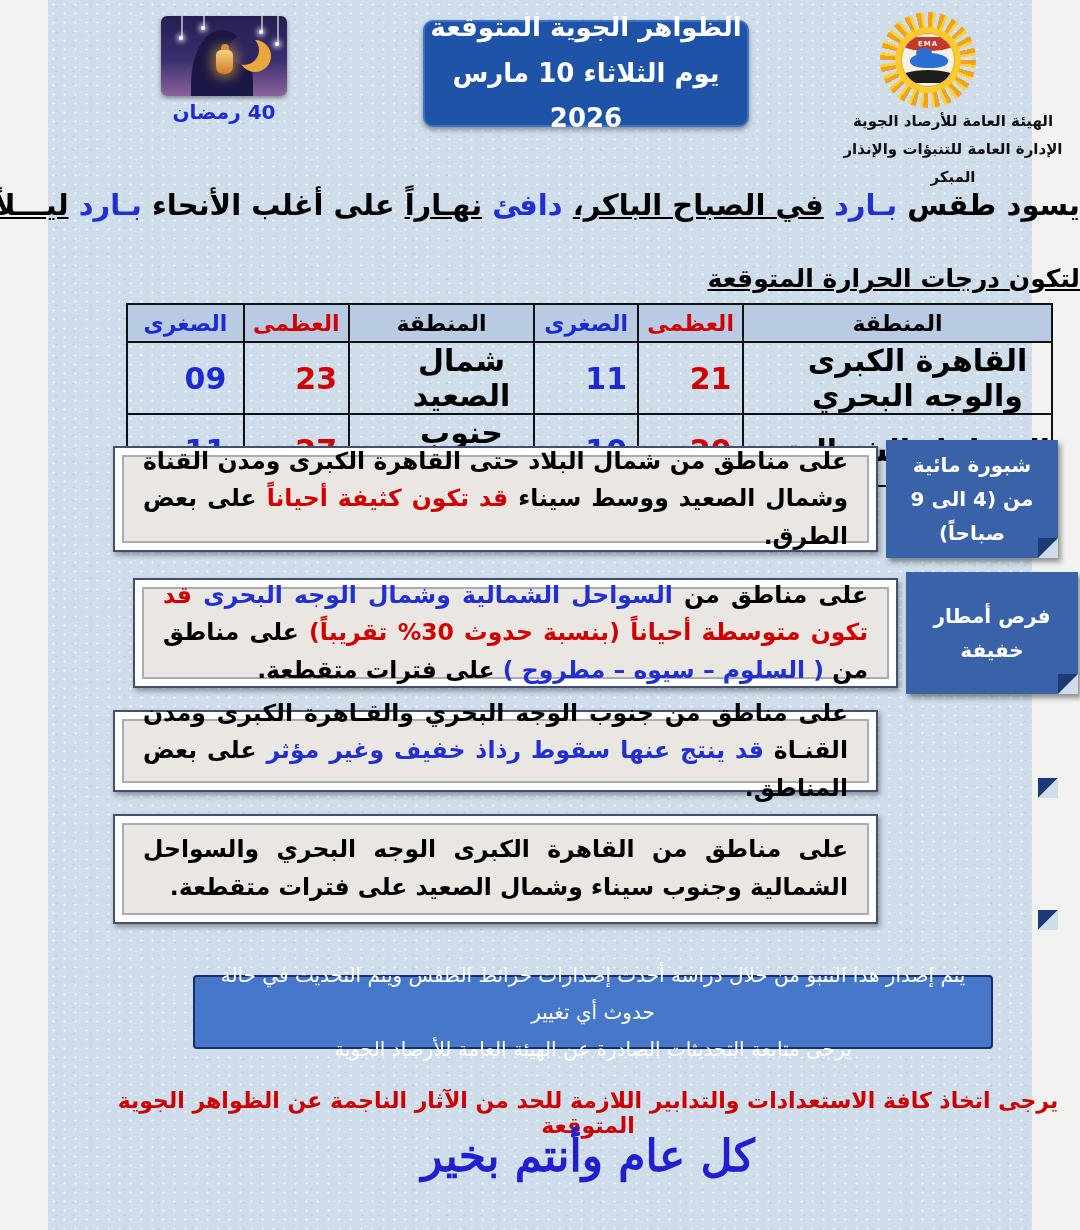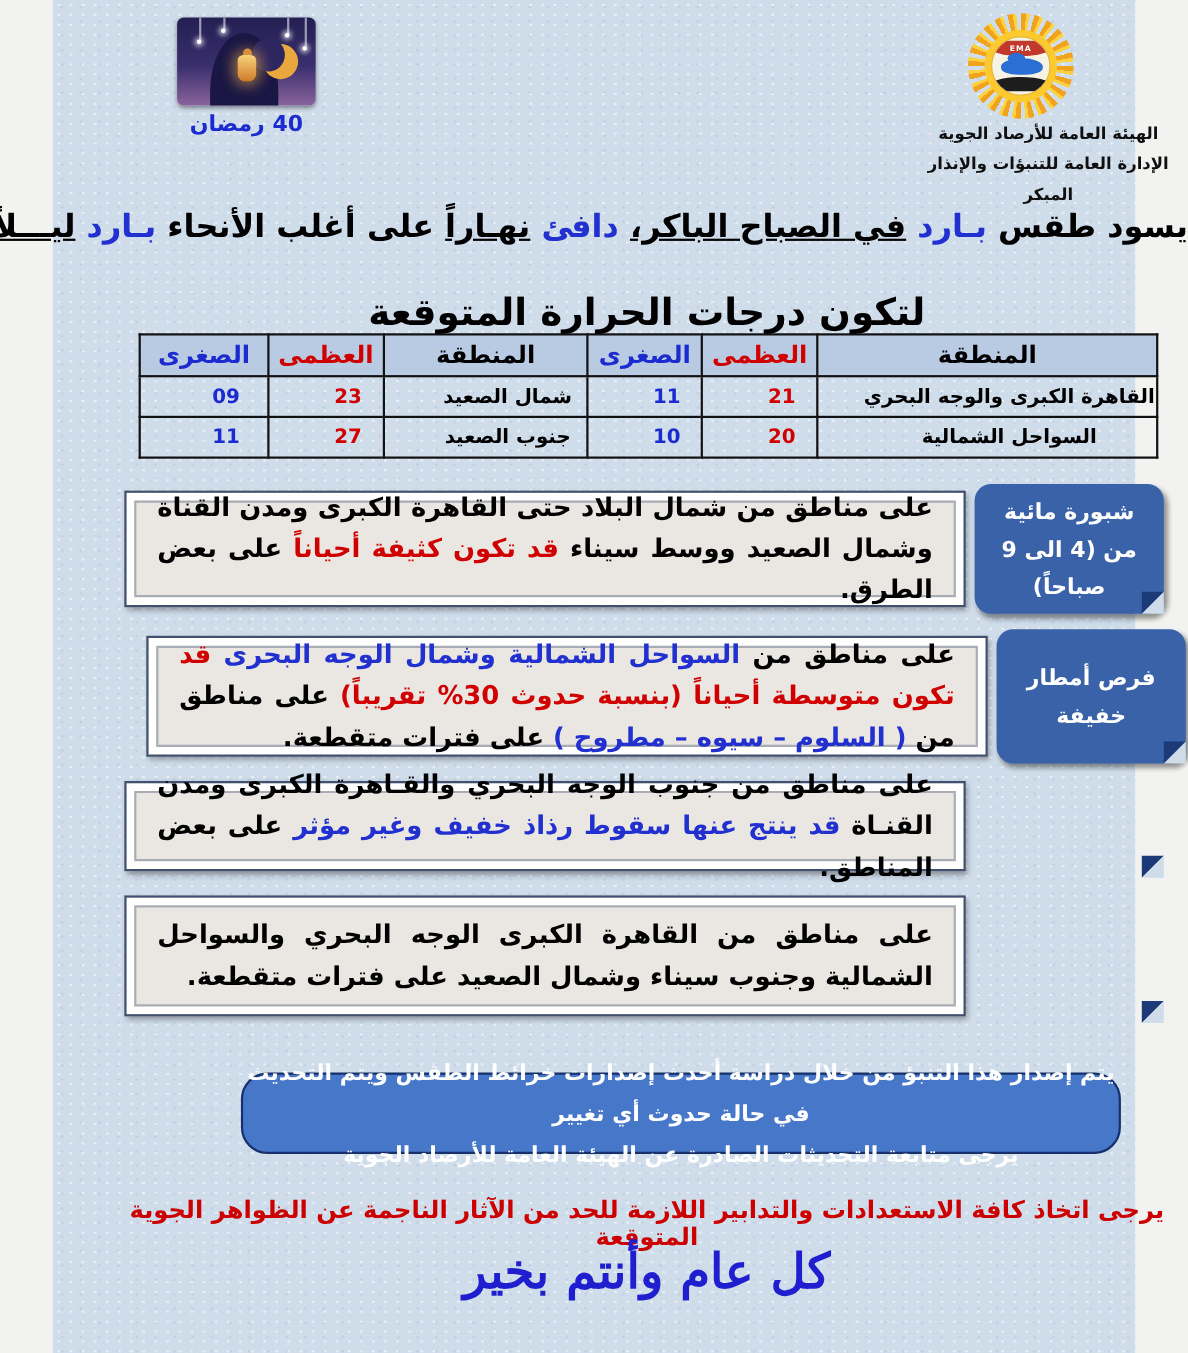--- a/index.html
+++ b/index.html
@@ -47,51 +47,51 @@
   .em-black { position:absolute; bottom:3px; left:-5px; right:-5px; height:13px; background:#1d1d1d;
               border-radius:60% 60% 0 0 / 90% 90% 0 0; }
   .em-cloud { position:absolute; top:19px; left:8px; width:38px; height:15px; background:#2b6fd4;
               border-radius:55% 55% 45% 45%; }
   .em-cloud::after { content:""; position:absolute; left:6px; top:-5px; width:16px; height:10px; background:#2b6fd4; border-radius:50%; }
   .org-text { position:absolute; left:778px; top:108px; width:254px; text-align:center;
               color:#101010; font-weight:bold; font-size:15px; line-height:1.85; direction:rtl; white-space:pre-line; }
   
   .headline { position:absolute; left:48px; top:188px; width:984px; text-align:center;
               font-size:29px; font-weight:bold; direction:rtl; white-space:nowrap; }
-  .subheadline { position:absolute; left:48px; top:264px; width:984px; text-align:center;
-                 font-size:34px; font-weight:bold; color:#000; direction:rtl; }
+  .subheadline { position:absolute; left:48px; top:264px; width:984px; text-align:right;
+                 font-size:25px; font-weight:bold; color:#000; text-decoration:underline; direction:rtl; }
   
   .temps { position:absolute; left:78px; top:303px; width:927px; border-collapse:collapse; direction:rtl;
            font-weight:bold; }
   .temps th, .temps td { border:2px solid #111; text-align:center; vertical-align:middle; }
   .temps th { background:#b9cbe2; font-size:22px; height:38px; }
-  .temps td { font-size:18px; height:37px;padding-left:40px; }
+  .temps td { font-size:30px; height:37px;padding-left:40px; }
   .c-black { color:#000; } .c-red { color:#d10000; } .c-blue { color:#1b2bd0; }
   
   .ph-row { position:absolute; left:65px; width:945px; }
   .content-box { position:absolute; left:0; top:6px; bottom:6px; width:765px;
     background:#eae7e2; border:2px solid #40506e;
     box-shadow:2px 3px 5px rgba(0,0,0,.35), inset 0 0 0 7px #ffffff, inset 0 0 0 9px #a8acb4;
     display:flex; align-items:center; padding:14px 28px; }
   .content-text { width:100%; direction:rtl; text-align:justify; text-align-last:right;
     font-size:23.5px; font-weight:bold; line-height:1.6; }
   .label-box { position:absolute; right:0; top:0; bottom:0; width:172px;
     background:#3a62a8; color:#fff; font-weight:bold; font-size:20px; line-height:1.7;
     display:flex; align-items:center; justify-content:center; text-align:center;
-    white-space:pre-line; direction:rtl; box-shadow:3px 4px 5px rgba(0,0,0,.4);border-radius:15px; }
+    white-space:pre-line; direction:rtl; box-shadow:3px 4px 5px rgba(0,0,0,.4); }
   .fold-cut  { position:absolute; bottom:0; right:0; width:0; height:0;
                border-bottom:20px solid #cfdcea; border-left:20px solid rgba(0,0,0,0); }
   .fold-dark { position:absolute; bottom:0; right:0; width:0; height:0;
                border-top:20px solid #1c3a78; border-right:20px solid rgba(0,0,0,0); }
   
   .update-box { position:absolute; left:145px; top:975px; width:800px; height:74px;
-    background:#4677c8; border:2.5px solid #17306b; border-radius:24px;
-    color:#fff; font-weight:bold; font-size:20px; line-height:1.85;
+    background:#4677c8; border:2.5px solid #17306b; border-radius:4px;
+    color:#fff; font-weight:normal; font-size:20px; line-height:1.85;
     display:flex; align-items:center; justify-content:center; text-align:center;
-    white-space:pre-line; direction:rtl;margin-left:26px; }
+    white-space:pre-line; direction:rtl; }
   .advisory { position:absolute; left:48px; top:1088px; width:984px; text-align:center;
     color:#cc0000; font-weight:bold; font-size:22px; direction:rtl; }
   .greeting { position:absolute; left:48px; top:1130px; width:984px; text-align:center;
     color:#1f1fd0; font-weight:bold; font-size:44px; direction:rtl;
     font-family:"DejaVu Serif", serif; }
 </style>
 </head>
 <body>
 
 <div class="page">
@@ -105,20 +105,22 @@
       <div class="ram-line" style="left:100px;height:16px;"></div>
       <div class="ram-star" style="left:98px;top:14px;"></div>
       <div class="ram-line" style="left:116px;height:28px;"></div>
       <div class="ram-star" style="left:114px;top:26px;"></div>
       <div class="ram-arch"></div>
       <div class="ram-crescent"></div>
       <div class="ram-lantern"></div>
     </div>
     <div class="ram-caption">40 رمضان</div>
 
+    <div class="title-box">الظواهر الجوية المتوقعة
+يوم الثلاثاء 10 مارس 2026</div>
 
     <div class="sun">
       <div class="sun-rays"></div>
       <div class="sun-core"></div>
       <div class="emblem">
         <div class="em-red">EMA</div>
         <div class="em-cloud"></div>
         <div class="em-black"></div>
       </div>
     </div>

